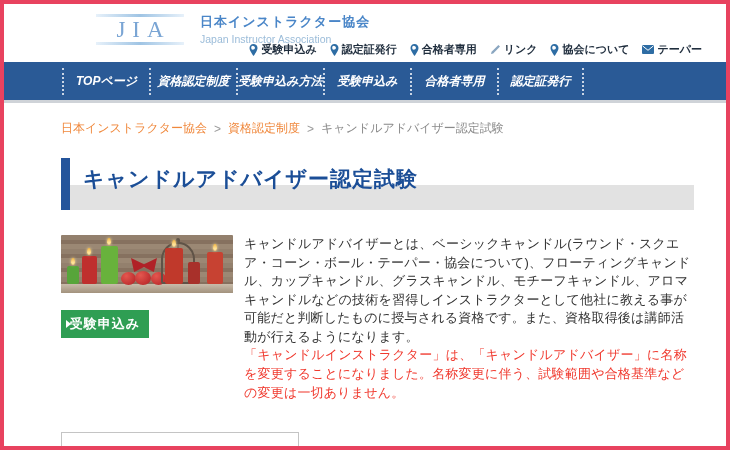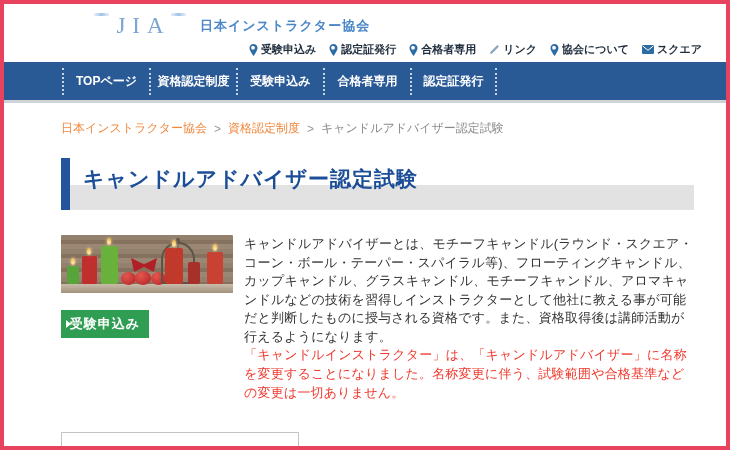--- a/index.html
+++ b/index.html
@@ -5,35 +5,35 @@
   * { margin:0; padding:0; box-sizing:border-box; }
   html,body { background:#fff; }
   body { font-family:"Liberation Sans", sans-serif; }
   .page {
     position:relative; width:730px; height:450px; overflow:hidden;
     border:4px solid #e8425f; background:#fff;
   }
   
   .header { position:relative; height:58px; background:#fff; }
   .logo { position:absolute; left:90px; top:9px; display:flex; align-items:center; }
-  .logo-mark { display:flex; flex-direction:row; width:92px; }
+  .logo-mark { display:flex; flex-direction:column; align-items:center; width:92px; }
   .logo-line { width:88px; height:3px; background:linear-gradient(90deg,#e7f1fa,#9fc4e4,#e7f1fa); }
   .logo-acronym { font-family:"Liberation Serif", serif; font-size:23px; color:#7aa5d4; letter-spacing:7px; padding:1px 0 0 7px; line-height:24px; }
   .logo-text { margin-left:14px; }
   .logo-jp { font-size:13px; color:#4a86c8; font-weight:bold; letter-spacing:1px; }
   .logo-en { font-size:10.5px; color:#9bbcd9; margin-top:2px; }
   .utility-nav { position:absolute; right:24px; bottom:5px; display:flex; align-items:center; gap:13px; }
   .utility-item { display:flex; align-items:center; gap:3px; font-size:11px; font-weight:bold; color:#1f2d3d; cursor:pointer; text-decoration:none; }
   .utility-item svg { display:block; }
   
   .main-nav { display:flex; align-items:stretch; height:41px; background:#2a5a96; border-bottom:3px solid #cfd3d8; padding-left:58px; }
   .main-nav-item {
     width:87px; display:flex; align-items:center; justify-content:center;
     color:#fff; font-size:12px; font-weight:bold; cursor:pointer;
-    border-left:2px dotted rgba(255,255,255,.75); margin:7px 0; height:27px; align-self:center;
+    border-left:2px dotted rgba(255,255,255,.75); margin:7px 0; height:27px; align-self:center;font-style:italic;
   }
   .main-nav-item:last-child { border-right:2px dotted rgba(255,255,255,.75); }
   
   .breadcrumb { margin:17px 0 0 57px; font-size:12px; color:#999; display:flex; gap:7px; align-items:center; }
   .crumb-link { color:#f0883c; text-decoration:none; cursor:pointer; }
   .crumb-current { color:#8a8a8a; }
   .crumb-sep { color:#9a9a9a; }
   
   .title-block { position:relative; margin:21px 32px 0 57px; height:52px; }
   .title-bar { position:absolute; left:0; top:0; bottom:0; width:9px; background:#24549b; }
@@ -71,20 +71,21 @@
 
   <div class="header">
     <div class="logo">
       <div class="logo-mark">
         <div class="logo-line"></div>
         <div class="logo-acronym">JIA</div>
         <div class="logo-line"></div>
       </div>
       <div class="logo-text">
         <div class="logo-jp">日本インストラクター協会</div>
+        <div class="logo-en">Japan Instructor Association</div>
       </div>
     </div>
 
     <div class="utility-nav">
       <a class="utility-item">
         <span>
             <svg width="9" height="12" viewBox="0 0 9 12">
               <path d="M4.5 0C2 0 .5 1.8.5 4c0 2.8 4 8 4 8s4-5.2 4-8c0-2.2-1.5-4-4-4zm0 5.6A1.9 1.9 0 1 1 4.5 1.9a1.9 1.9 0 0 1 0 3.7z" fill="#2e6da4"></path>
             </svg>
           </span>
@@ -122,28 +123,29 @@
           </span>
         <span>協会について</span>
       </a>
       <a class="utility-item">
         <span>
             <svg width="12" height="9" viewBox="0 0 12 9">
               <rect width="12" height="9" rx="1" fill="#2e6da4"></rect>
               <path d="M.5.8L6 5.3 11.5.8" stroke="#fff" stroke-width="1" fill="none"></path>
             </svg>
           </span>
-        <span>スクエア</span>
+        <span>テーパー</span>
       </a>
     </div>
   </div>
 
   <nav class="main-nav">
     <div class="main-nav-item">TOPページ</div>
     <div class="main-nav-item">資格認定制度</div>
+    <div class="main-nav-item">受験申込み方法</div>
     <div class="main-nav-item">受験申込み</div>
     <div class="main-nav-item">合格者専用</div>
     <div class="main-nav-item">認定証発行</div>
   </nav>
 
   <div class="breadcrumb">
     <a class="crumb-link">日本インストラクター協会</a>
     <span class="crumb-sep">&gt;</span>
     <a class="crumb-link">資格認定制度</a>
     <span class="crumb-sep">&gt;</span>
@@ -176,21 +178,21 @@
         <div class="candle" style="left:127px;bottom:9px;width:12px;height:22px;background:#a8302a;"></div>
         <div class="candle" style="left:146px;bottom:9px;width:16px;height:32px;background:#c74232;"></div>
         <div class="flame" style="left:152px;bottom:42px;"></div>
       </div>
       <button class="apply-button">
         <span class="arrow-icon"></span>
         <span>受験申込み</span>
       </button>
     </div>
     <div class="intro-text">
-      <span>キャンドルアドバイザーとは、モチーフキャンドル(ラウンド・スクエア・コーン・ボール・テーパー・スパイラル等)、フローティングキャンドル、カップキャンドル、グラスキャンドル、モチーフキャンドル、アロマキャンドルなどの技術を習得しインストラクターとして他社に教える事が可能だと判断したものに授与される資格です。また、資格取得後は講師活動が行えるようになります。</span><br>
+      <span>キャンドルアドバイザーとは、ベーシックキャンドル(ラウンド・スクエア・コーン・ボール・テーパー・協会について)、フローティングキャンドル、カップキャンドル、グラスキャンドル、モチーフキャンドル、アロマキャンドルなどの技術を習得しインストラクターとして他社に教える事が可能だと判断したものに授与される資格です。また、資格取得後は講師活動が行えるようになります。</span><br>
       <span class="notice">「キャンドルインストラクター」は、「キャンドルアドバイザー」に名称を変更することになりました。名称変更に伴う、試験範囲や合格基準などの変更は一切ありません。</span>
     </div>
   </div>
 
   <div class="toc-box">
     <div class="toc-head">
       <span>目次</span>
       <span class="toc-toggle">[非表示]</span>
     </div>
 

